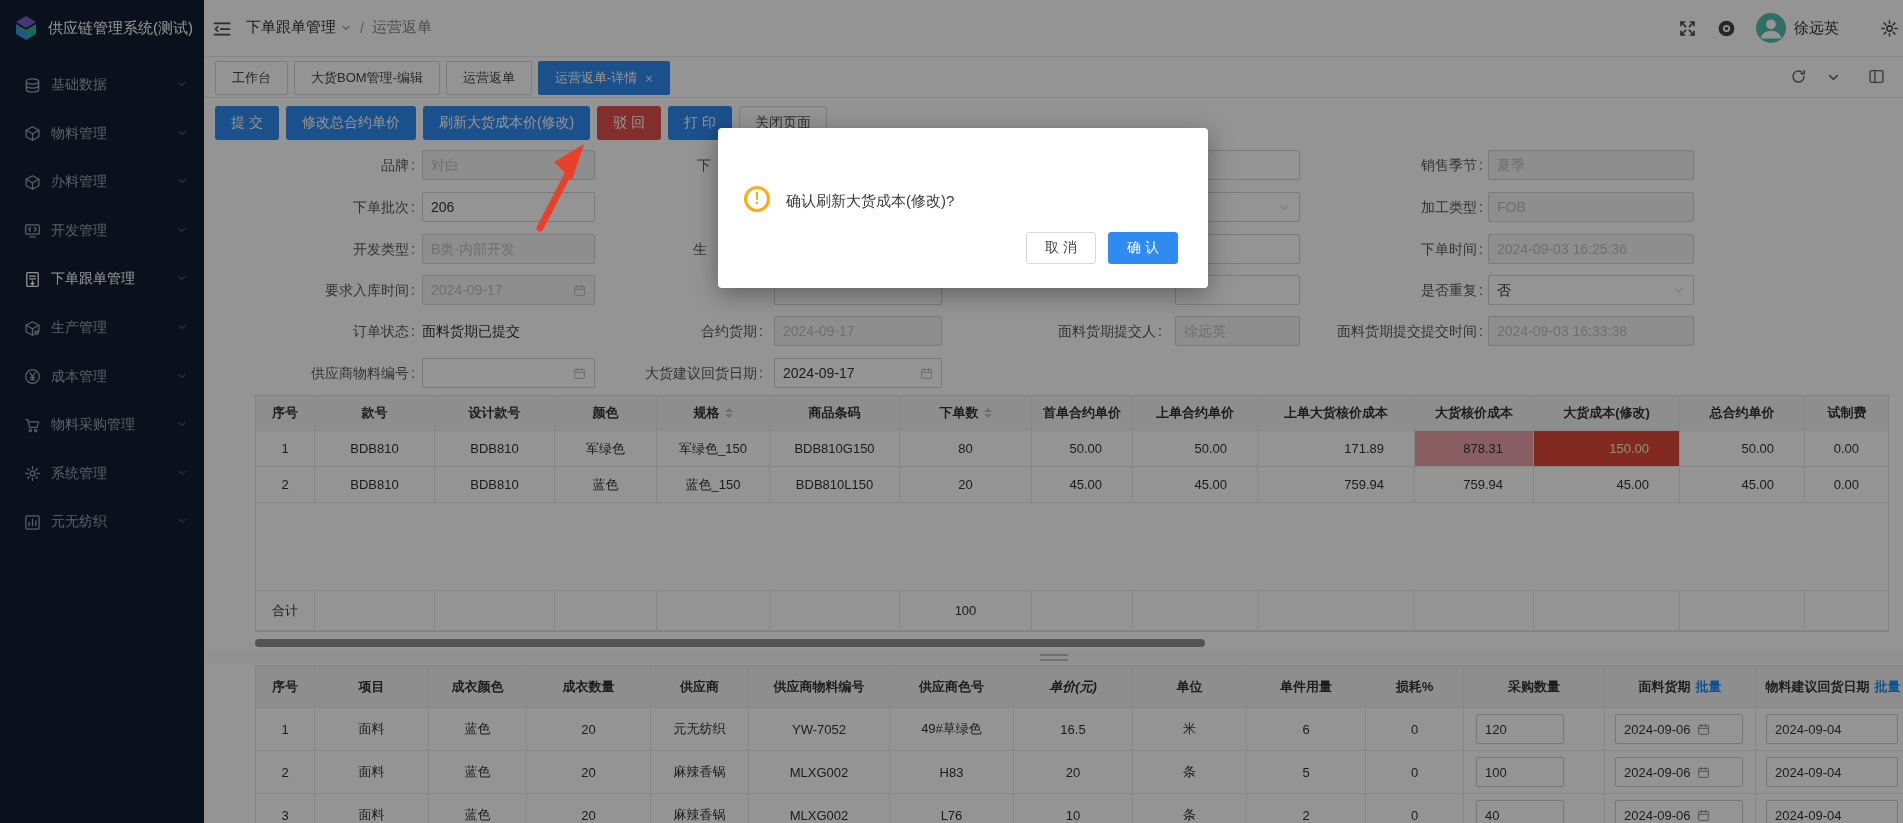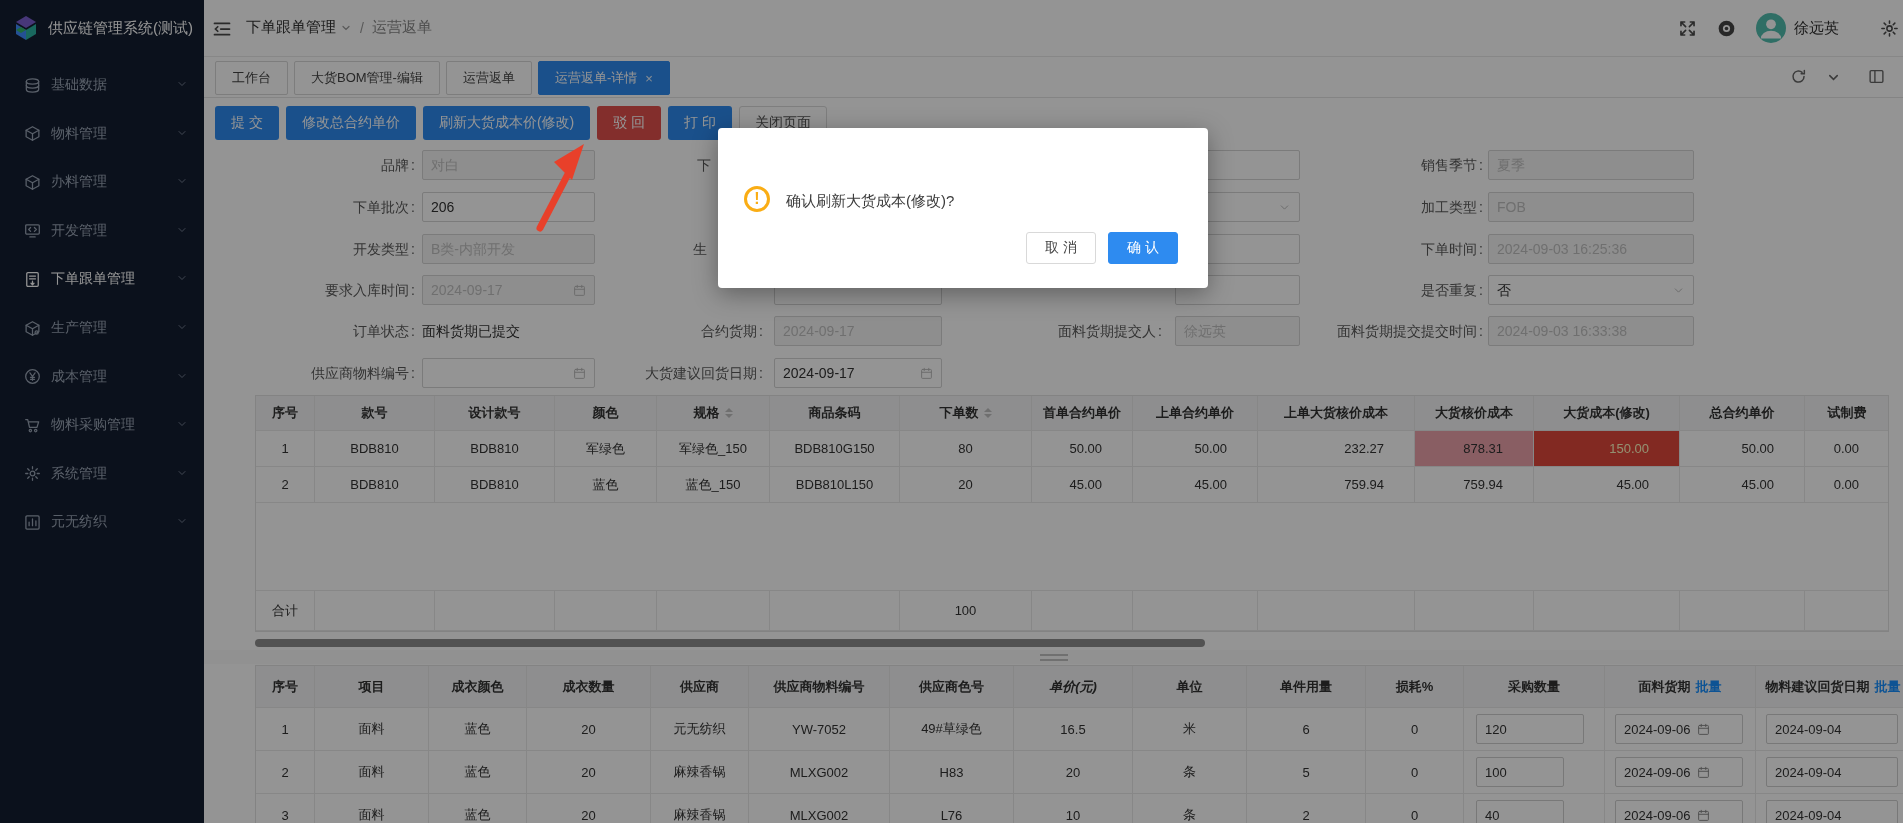--- a/index.html
+++ b/index.html
@@ -454,21 +454,21 @@
       <div class="trow" style="height: 36px;">
         <div class="tcell" style="width: 59px;">1</div>
         <div class="tcell" style="width: 120px;">BDB810</div>
         <div class="tcell" style="width: 120px;">BDB810</div>
         <div class="tcell" style="width: 102px;">军绿色</div>
         <div class="tcell" style="width: 113px;">军绿色_150</div>
         <div class="tcell" style="width: 130px;">BDB810G150</div>
         <div class="tcell" style="width: 132px;">80</div>
         <div class="tcell num" style="width: 101px;">50.00</div>
         <div class="tcell num" style="width: 125px;">50.00</div>
-        <div class="tcell num" style="width: 157px;">232.27</div>
+        <div class="tcell num" style="width: 157px;">171.89</div>
         <div class="tcell num pink" style="width: 119px;">878.31</div>
         <div class="tcell num red" style="width: 146px;">150.00</div>
         <div class="tcell num" style="width: 125px;">50.00</div>
         <div class="tcell num" style="width: 85px;">0.00</div>
       </div>
       <div class="trow" style="height: 36px;">
         <div class="tcell" style="width: 59px;">2</div>
         <div class="tcell" style="width: 120px;">BDB810</div>
         <div class="tcell" style="width: 120px;">BDB810</div>
         <div class="tcell" style="width: 102px;">蓝色</div>
@@ -558,21 +558,21 @@
         <div class="tcell" style="width: 98px;">蓝色</div>
         <div class="tcell" style="width: 124px;">20</div>
         <div class="tcell" style="width: 98px;">元无纺织</div>
         <div class="tcell" style="width: 141px;">YW-7052</div>
         <div class="tcell" style="width: 124px;">49#草绿色</div>
         <div class="tcell" style="width: 119px;">16.5</div>
         <div class="tcell" style="width: 114px;">米</div>
         <div class="tcell" style="width: 119px;">6</div>
         <div class="tcell" style="width: 98px;">0</div>
         <div class="tcell" style="width: 141px; justify-content: flex-start; padding-left: 12px;">
-          <div class="cellbox" style="width:108px;">
+          <div class="cellbox" style="width:88px;">
             <span>120</span>
           </div>
         </div>
         <div class="tcell" style="width: 151px; justify-content: flex-start; padding-left: 10px;">
           <div class="cellbox" style="width:128px;">
             <span>2024-09-06</span>
             <span class="cal">
               <svg width="13" height="13" viewBox="0 0 16 16" fill="none" stroke="currentColor" stroke-width="1.2" stroke-linecap="round" stroke-linejoin="round">
                 <rect x="2" y="3" width="12" height="11" rx="1"></rect>
                 <path d="M2 6.5h12M5.2 1.6v2.8M10.8 1.6v2.8"></path>

